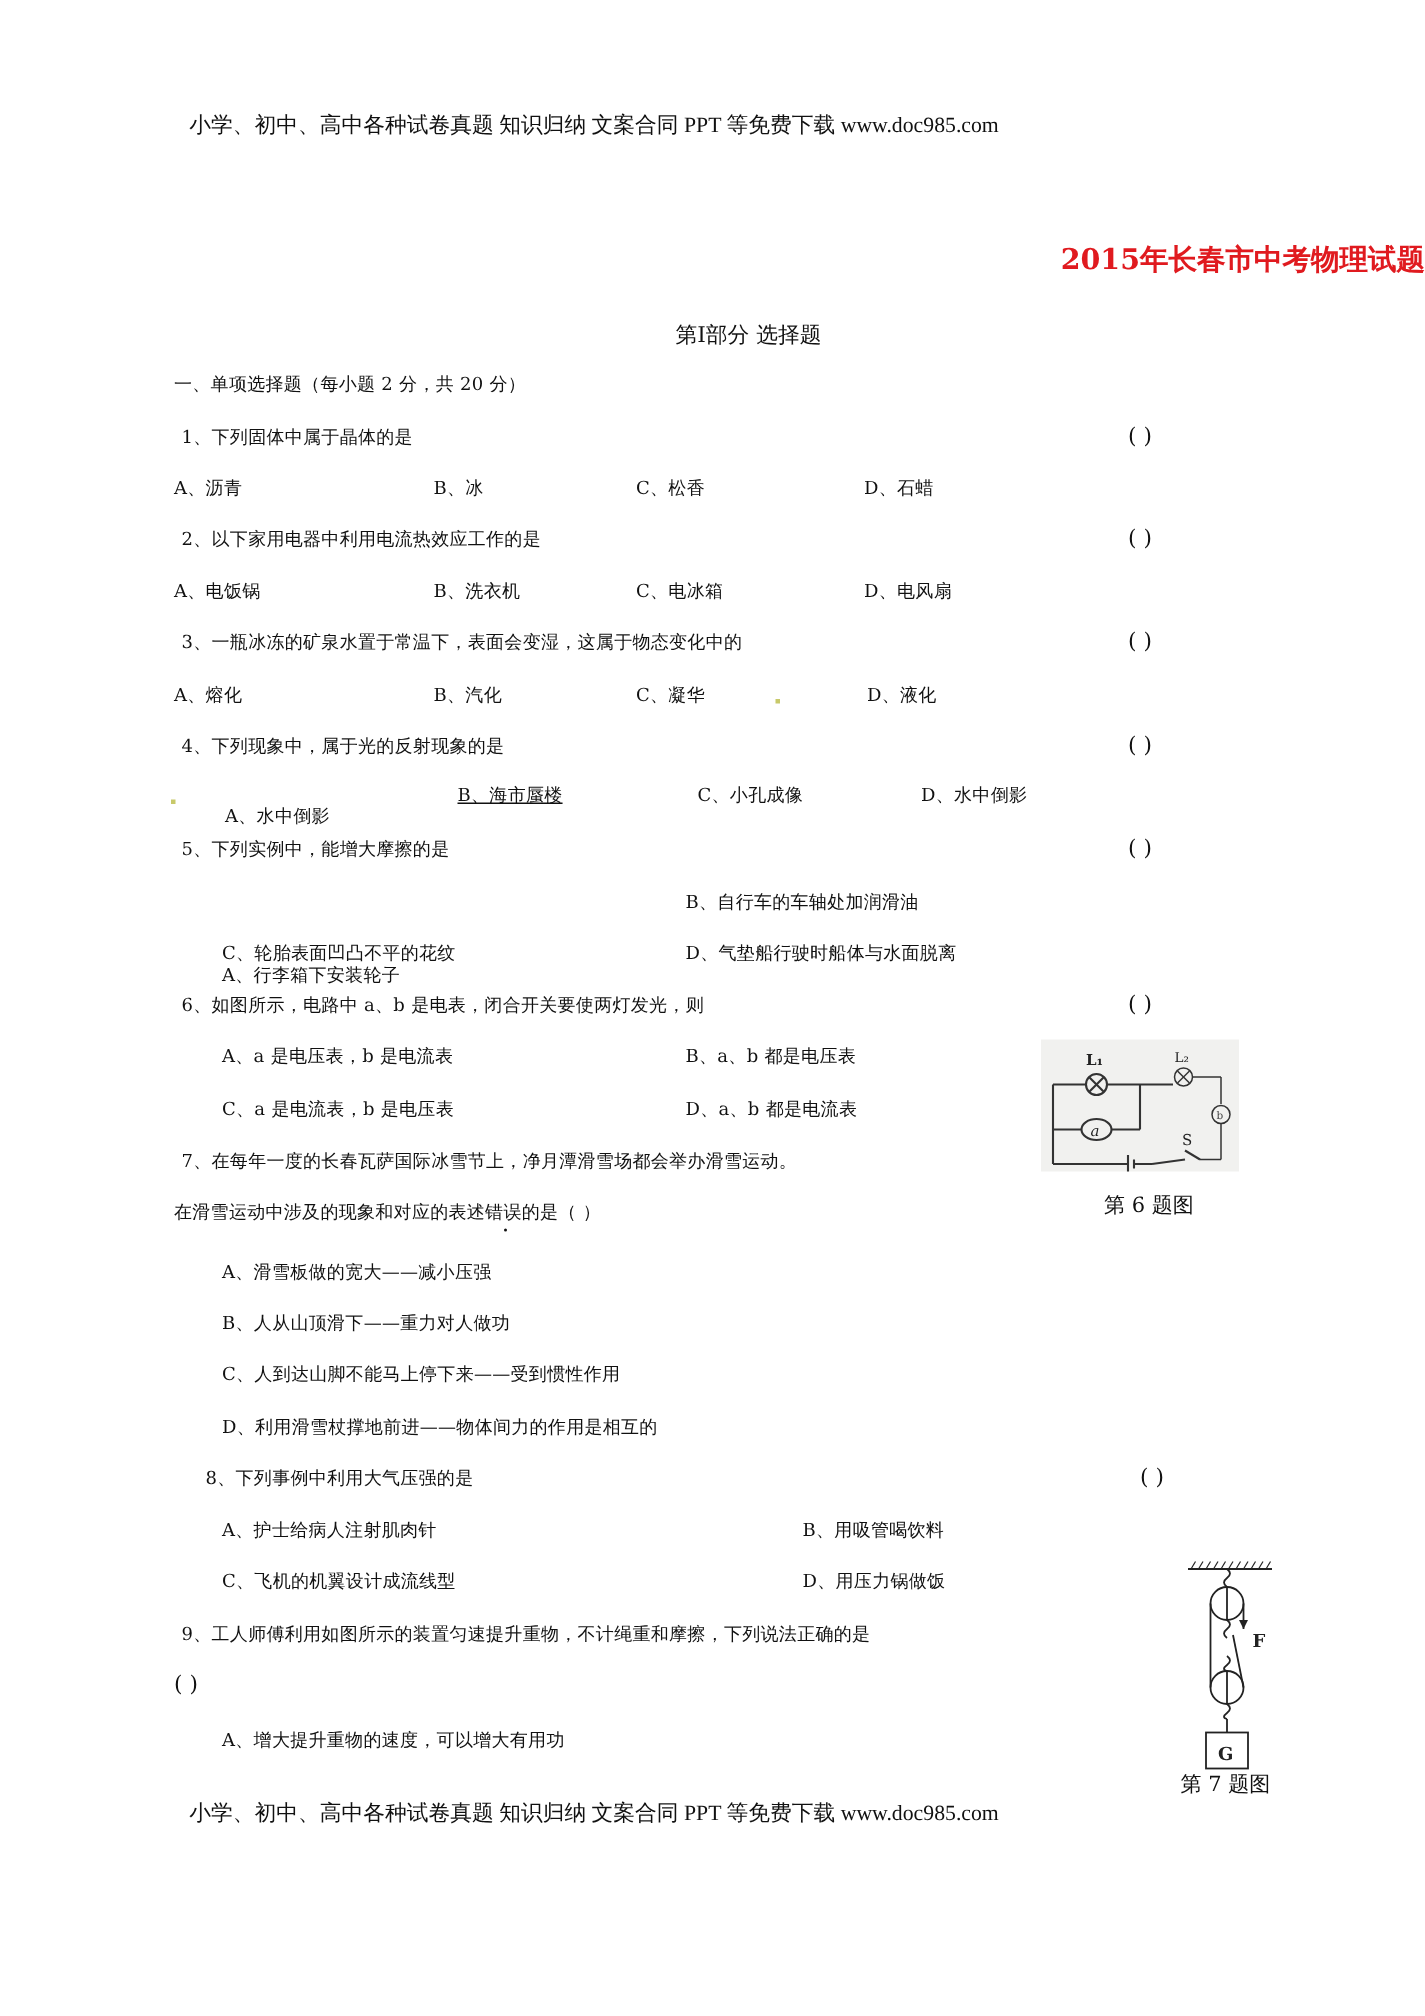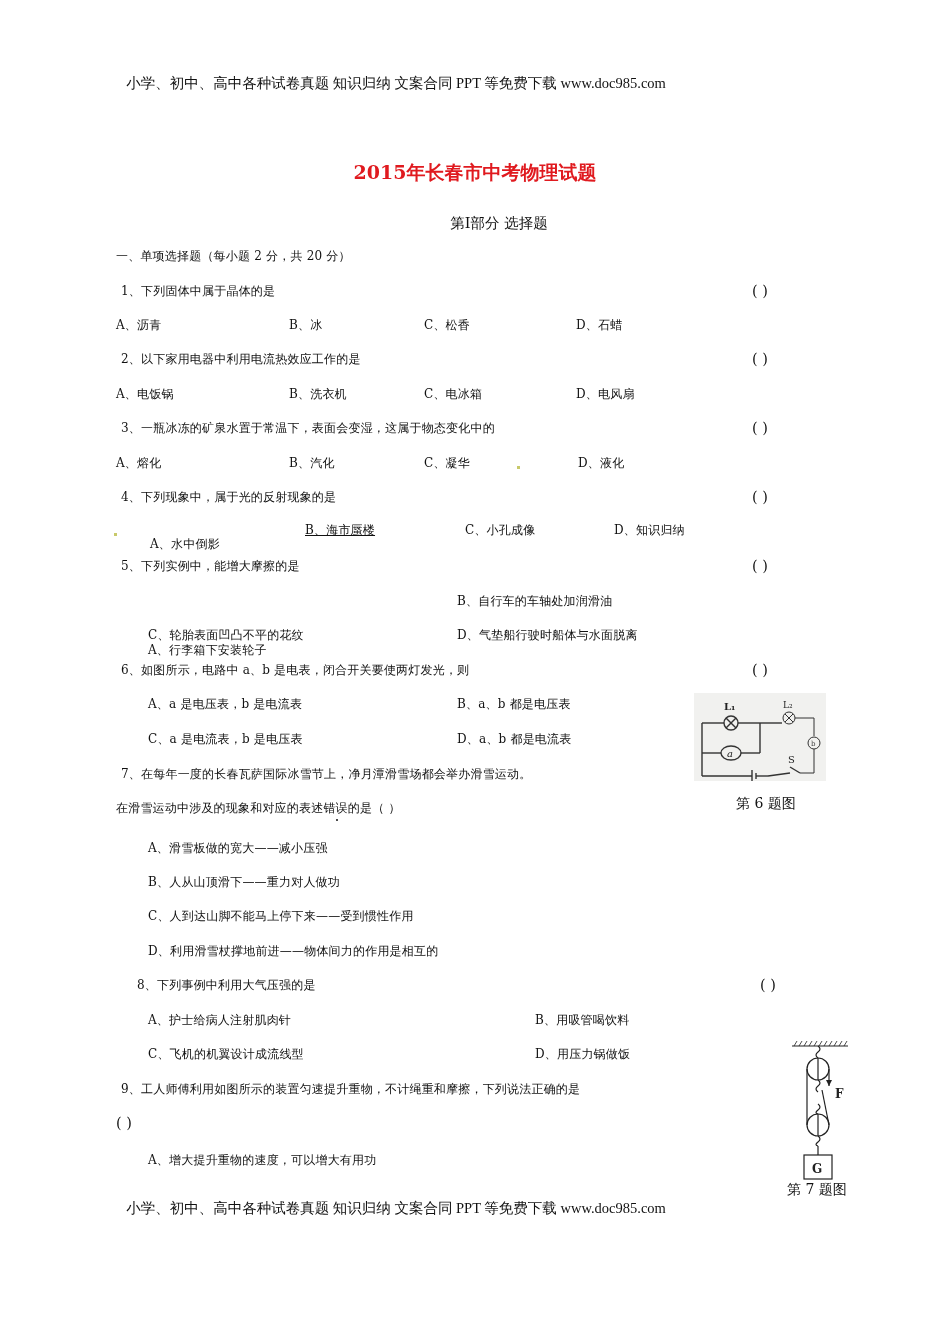--- a/index.html
+++ b/index.html
@@ -8,21 +8,21 @@
     font-family: "DejaVu Serif", "Liberation Serif", serif;
     color: #111;
   }
   .abs { position: absolute; white-space: nowrap; }
   .header, .footer {
     font-family: "Liberation Serif", "DejaVu Serif", serif;
     font-size: 14.5px; color: #111;
     left: 0; width: 792px; text-align: center;
   }
   .title {
-    left: 0; width: 950px; text-align: center;
+    left: 0; width: 950px; text-align: right;
     font-family: "DejaVu Serif", "Liberation Serif", serif;
     font-size: 19px; font-weight: bold; color: #e01a1f;
   }
   .subtitle { left: 0; width: 950px; text-align: center; font-size: 14.5px; padding-left: 24px; }
   .line { font-size: 12px; letter-spacing: 0.2px; }
   .paren { font-size: 14.5px; }
   .dot-under { position: relative; margin-top: 40px; }
   .dot-under::after {
     content: ""; position: absolute; left: 50%; bottom: -6px;
     width: 2px; height: 2px; background: #111; border-radius: 1px;
@@ -61,21 +61,21 @@
 <div class="abs line" style="top:455px; left:424px;">C、凝华</div>
 <div class="speck" style="top:466px; left:517px;"></div>
 <div class="abs line" style="top:455px; left:578px;">D、液化</div>
 
 <div class="abs line" style="top:489px; left:121px;">4、下列现象中，属于光的反射现象的是</div>
 <div class="abs paren" style="top:489px; left:752px;">(        )</div>
 <div class="speck" style="top:533px; left:114px;"></div>
 <div class="abs line" style="top:536px; left:150px;">A、水中倒影</div>
 <div class="abs line" style="top:522px; left:305px;text-decoration:underline;">B、海市蜃楼</div>
 <div class="abs line" style="top:522px; left:465px;">C、小孔成像</div>
-<div class="abs line" style="top:522px; left:614px;">D、知识归纳</div>
+<div class="abs line" style="top:522px; left:614px;">D、水中倒影</div>
 
 <div class="abs line" style="top:558px; left:121px;">5、下列实例中，能增大摩擦的是</div>
 <div class="abs paren" style="top:558px; left:752px;">(        )</div>
 <div class="abs line" style="top:614px; left:148px;margin-top:28px;">A、行李箱下安装轮子</div>
 <div class="abs line" style="top:593px; left:457px;">B、自行车的车轴处加润滑油</div>
 <div class="abs line" style="top:627px; left:148px;">C、轮胎表面凹凸不平的花纹</div>
 <div class="abs line" style="top:627px; left:457px;">D、气垫船行驶时船体与水面脱离</div>
 
 <div class="abs line" style="top:662px; left:121px;">6、如图所示，电路中 a、b 是电表，闭合开关要使两灯发光，则</div>
 <div class="abs paren" style="top:662px; left:752px;">(        )</div>

